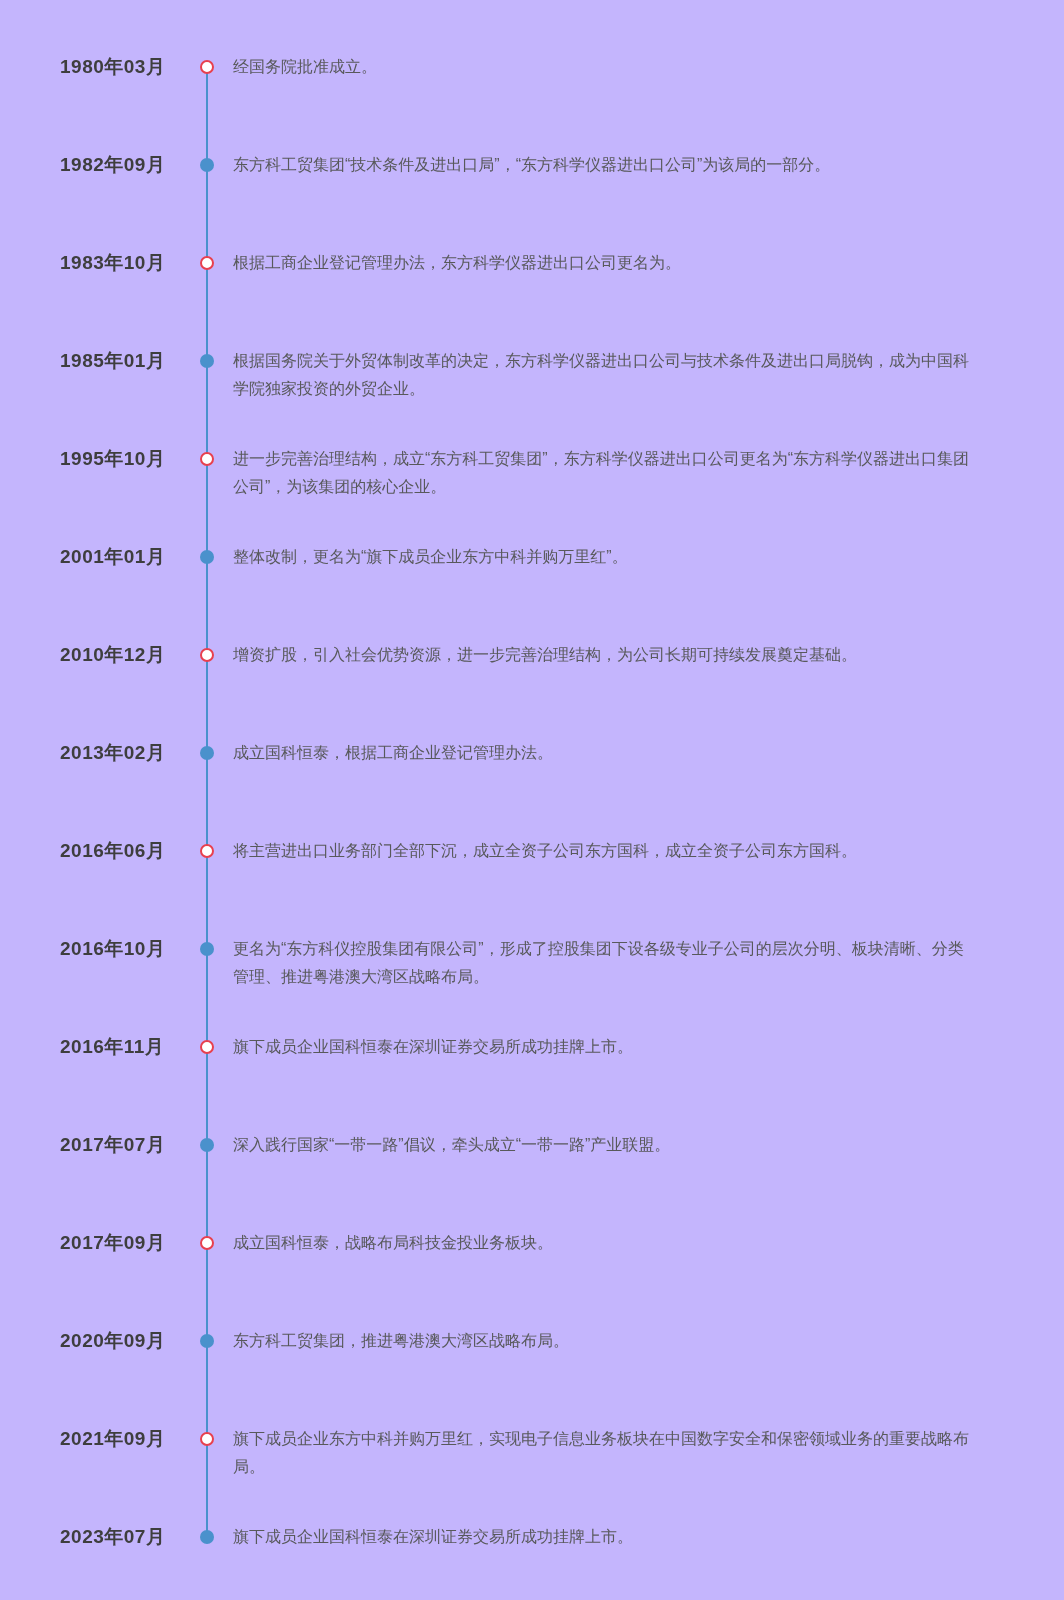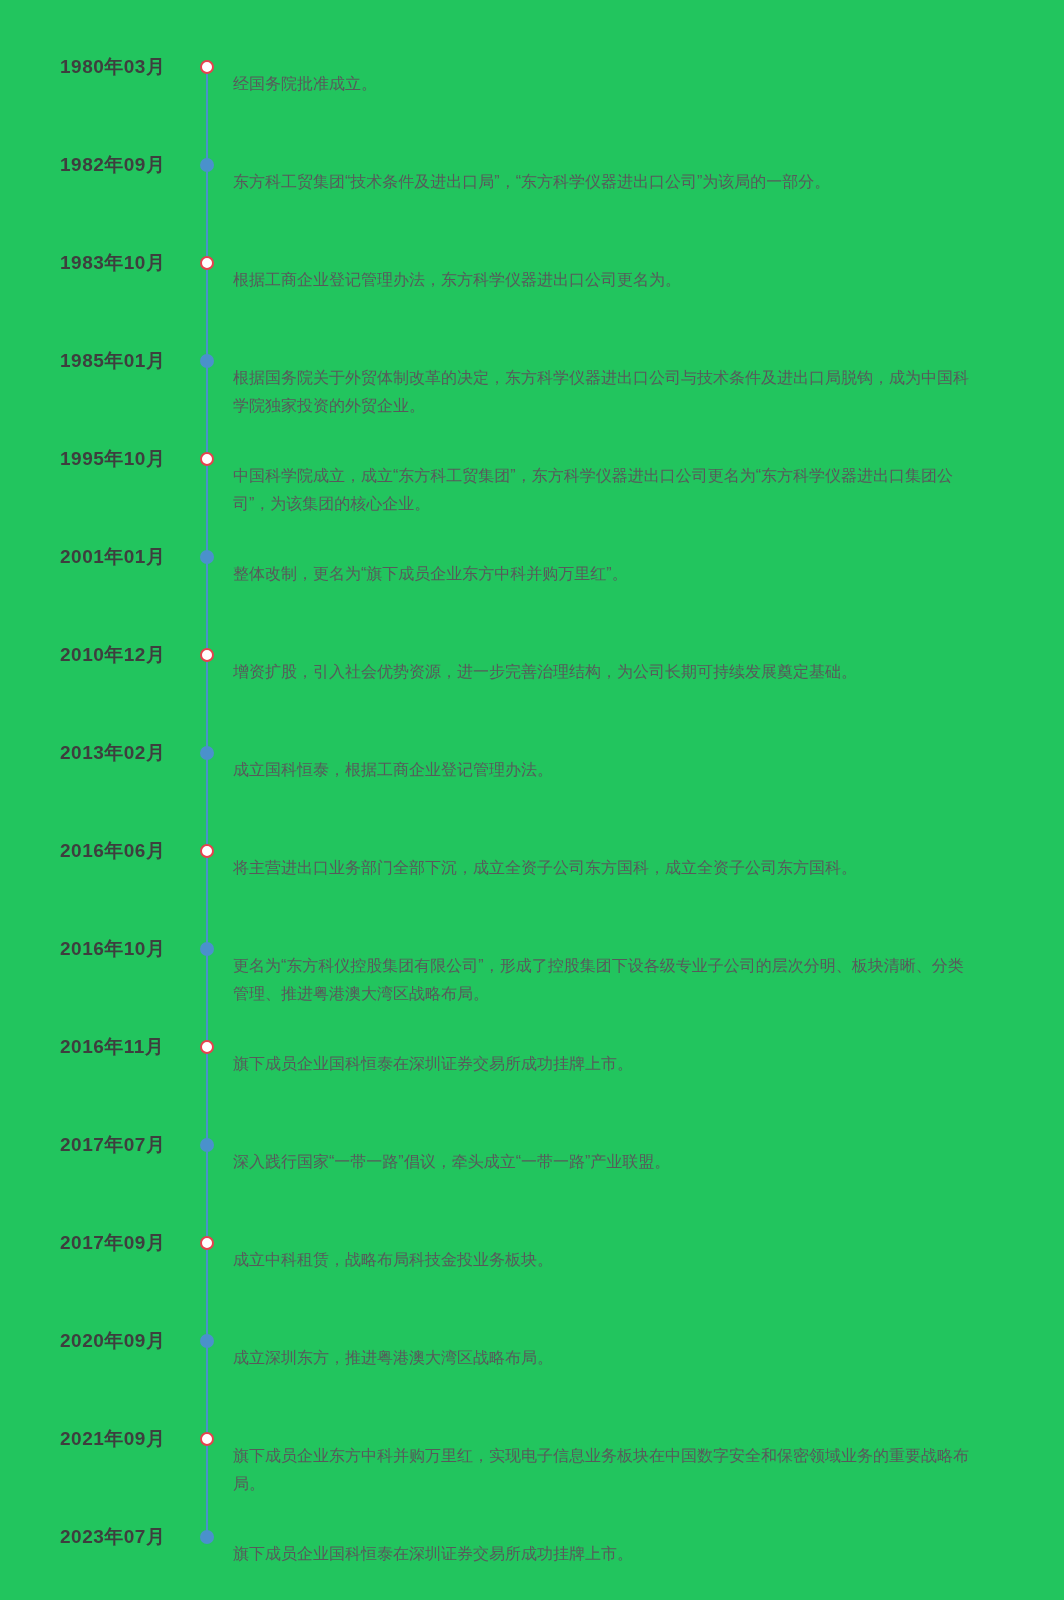--- a/index.html
+++ b/index.html
@@ -5,21 +5,21 @@
   html, body {
     margin: 0;
     padding: 0;
     background: #ffffff;
     font-family: "Liberation Sans", "DejaVu Sans", sans-serif;
   }
   .page {
     position: relative;
     width: 1064px;
     height: 1600px;
-    background: #22c55e;
+    background: #c4b5fd;
     overflow: hidden;
   }
   .timeline {
     position: absolute;
     inset: 0;
   }
   .timeline-line {
     position: absolute;
     left: 206px;
     top: 67px;
@@ -64,21 +64,20 @@
     border: 2px solid var(--dot-hollow-border, #e8404e);
   }
   .event-desc {
     position: absolute;
     left: 233px;
     top: -14px;
     width: 745px;
     font-size: 16px;
     line-height: 28px;
     color: var(--text-color, #58595b);
-    margin-top: 17px;
   }
 </style>
 </head>
 <body>
 
 <div class="page">
   <div class="timeline" id="timeline">
     <div class="timeline-line"></div>
   <div class="event" style="top: 67px;">
     <div class="event-date">1980年03月</div>
@@ -96,21 +95,21 @@
     <div class="event-desc">根据工商企业登记管理办法，东方科学仪器进出口公司更名为。</div>
   </div>
       <div class="event" style="top: 361px;">
     <div class="event-date">1985年01月</div>
     <span class="event-dot filled"></span>
     <div class="event-desc">根据国务院关于外贸体制改革的决定，东方科学仪器进出口公司与技术条件及进出口局脱钩，成为中国科学院独家投资的外贸企业。</div>
   </div>
       <div class="event" style="top: 459px;">
     <div class="event-date">1995年10月</div>
     <span class="event-dot hollow"></span>
-    <div class="event-desc">中国科学院成立，成立“东方科工贸集团”，东方科学仪器进出口公司更名为“东方科学仪器进出口集团公司”，为该集团的核心企业。</div>
+    <div class="event-desc">进一步完善治理结构，成立“东方科工贸集团”，东方科学仪器进出口公司更名为“东方科学仪器进出口集团公司”，为该集团的核心企业。</div>
   </div>
       <div class="event" style="top: 557px;">
     <div class="event-date">2001年01月</div>
     <span class="event-dot filled"></span>
     <div class="event-desc">整体改制，更名为“旗下成员企业东方中科并购万里红”。</div>
   </div>
       <div class="event" style="top: 655px;">
     <div class="event-date">2010年12月</div>
     <span class="event-dot hollow"></span>
     <div class="event-desc">增资扩股，引入社会优势资源，进一步完善治理结构，为公司长期可持续发展奠定基础。</div>
@@ -136,26 +135,26 @@
     <div class="event-desc">旗下成员企业国科恒泰在深圳证券交易所成功挂牌上市。</div>
   </div>
       <div class="event" style="top: 1145px;">
     <div class="event-date">2017年07月</div>
     <span class="event-dot filled"></span>
     <div class="event-desc">深入践行国家“一带一路”倡议，牵头成立“一带一路”产业联盟。</div>
   </div>
       <div class="event" style="top: 1243px;">
     <div class="event-date">2017年09月</div>
     <span class="event-dot hollow"></span>
-    <div class="event-desc">成立中科租赁，战略布局科技金投业务板块。</div>
+    <div class="event-desc">成立国科恒泰，战略布局科技金投业务板块。</div>
   </div>
       <div class="event" style="top: 1341px;">
     <div class="event-date">2020年09月</div>
     <span class="event-dot filled"></span>
-    <div class="event-desc">成立深圳东方，推进粤港澳大湾区战略布局。</div>
+    <div class="event-desc">东方科工贸集团，推进粤港澳大湾区战略布局。</div>
   </div>
       <div class="event" style="top: 1439px;">
     <div class="event-date">2021年09月</div>
     <span class="event-dot hollow"></span>
     <div class="event-desc">旗下成员企业东方中科并购万里红，实现电子信息业务板块在中国数字安全和保密领域业务的重要战略布局。</div>
   </div>
       <div class="event" style="top: 1537px;">
     <div class="event-date">2023年07月</div>
     <span class="event-dot filled"></span>
     <div class="event-desc">旗下成员企业国科恒泰在深圳证券交易所成功挂牌上市。</div>

